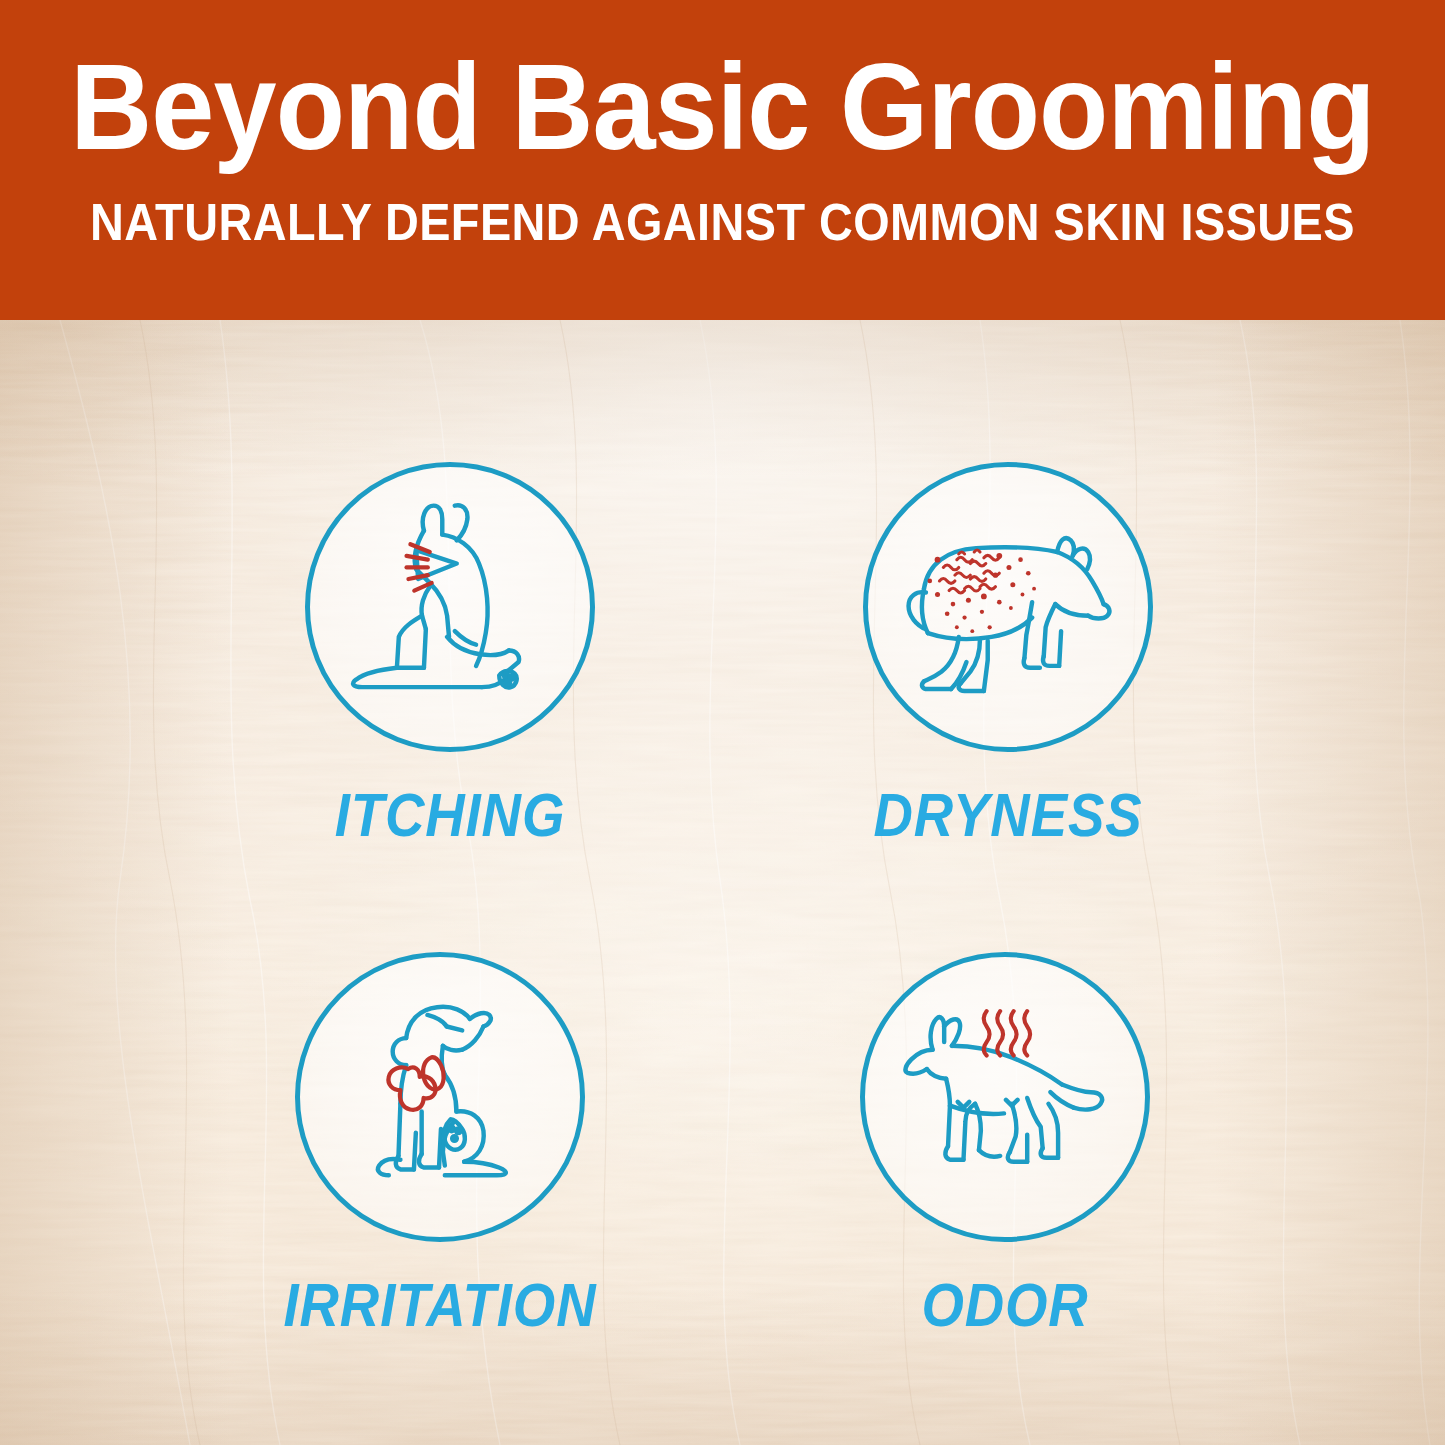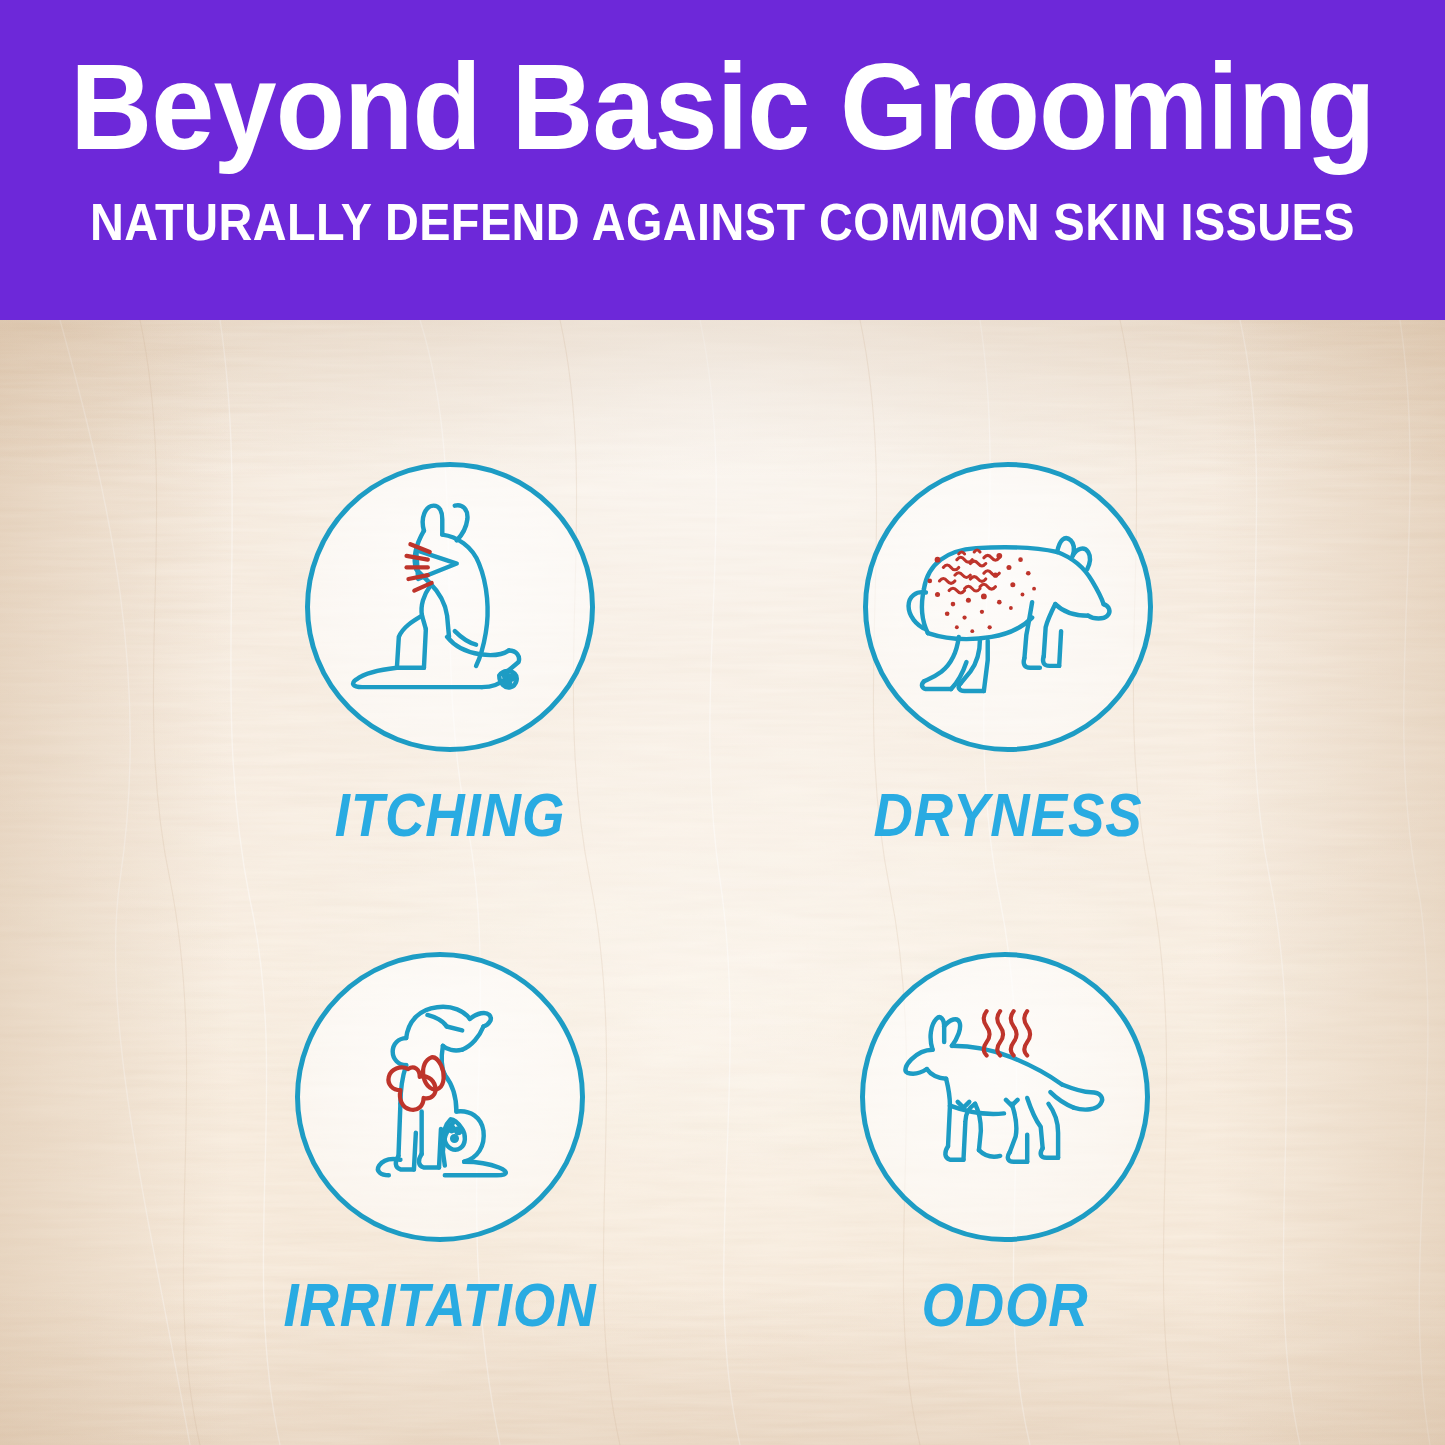--- a/index.html
+++ b/index.html
@@ -19,21 +19,21 @@
     background: #f0e0ce;
   }
 
   
   .header-band {
     position: absolute;
     left: 0;
     top: 0;
     width: 1445px;
     height: 320px;
-    background: #6d28d9;
+    background: #c2410c;
     z-index: 5;
   }
   .headline {
     position: absolute;
     left: 0;
     top: 46px;
     width: 1445px;
     text-align: center;
     color: #ffffff;
     font-family: "Liberation Sans", sans-serif;

